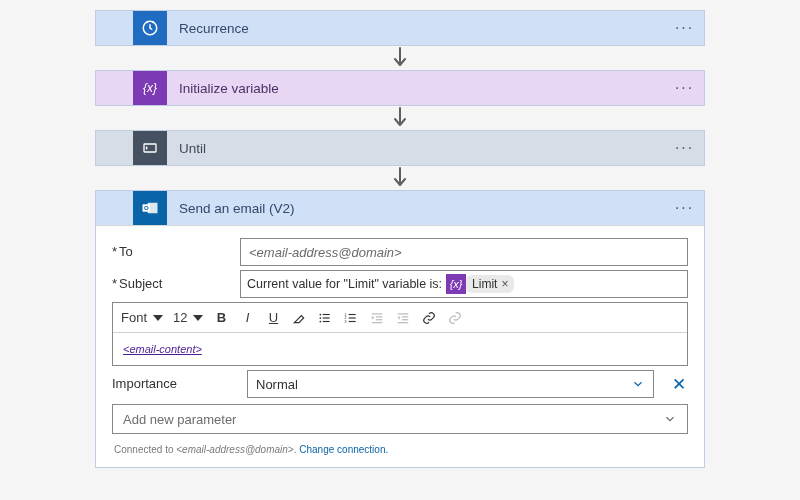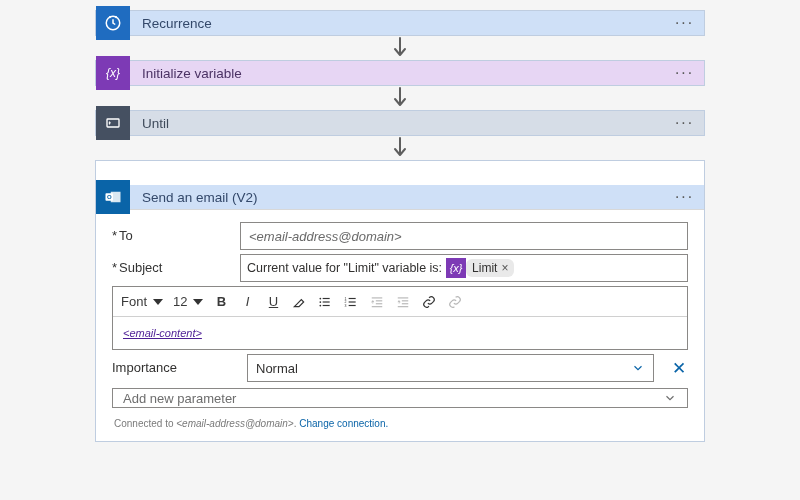--- a/index.html
+++ b/index.html
@@ -14,22 +14,23 @@
   }
   .canvas { padding: 10px 0 0 0; display: flex; flex-direction: column; align-items: center; }
   .card {
     width: 610px;
     border: 1px solid #bfcde0;
     background: #fff;
   }
   .card-header {
     display: flex;
     align-items: center;
-    height: 24px;
+    height: 34px;
     cursor: pointer;
+    padding-left: 37px;
   }
   .card-header .icon-box {
     width: 34px;
     height: 34px;
     display: flex;
     align-items: center;
     justify-content: center;
     flex-shrink: 0;
   }
   .card-header .title {
@@ -48,21 +49,21 @@
   .hdr-recur .icon-box { background: #1f6cc0; }
   .hdr-recur { background: #cfe0f7; }
   .hdr-recur .title { color: #33486a; }
   .hdr-init .icon-box { background: #7d3ab5; }
   .hdr-init { background: #e7d6f4; }
   .hdr-init .title { color: #4b3264; }
   .hdr-until .icon-box { background: #455061; }
   .hdr-until { background: #d6dde7; }
   .hdr-until .title { color: #3f4b5b; }
   .hdr-email .icon-box { background: #0a64a8; }
-  .hdr-email { background: #cfe0f7; margin-top: 24px; }
+  .hdr-email { background: #cfe0f7; }
   .hdr-email .title { color: #33486a; }
 
   .arrow {
     display: flex;
     justify-content: center;
     height: 24px;
     align-items: center;
   }
   .arrow svg { display: block; }
 
@@ -176,21 +177,21 @@
     padding-left: 7px;
   }
   .importance-row .select { flex: 1; }
   .remove-x {
     width: 18px; height: 18px;
     display: flex; align-items:center; justify-content:center;
     color: #0a64a8; cursor: pointer; font-size: 17px;
   }
   .addparam {
     border: 1px solid #8a8886;
-    height: 20px;
+    height: 30px;
     display: flex;
     align-items: center;
     justify-content: space-between;
     padding: 0 10px;
     margin-top: 6px;
     cursor: pointer;
     color: #6d6d6d;
   }
   .footer {
     padding: 10px 2px 2px 2px;

